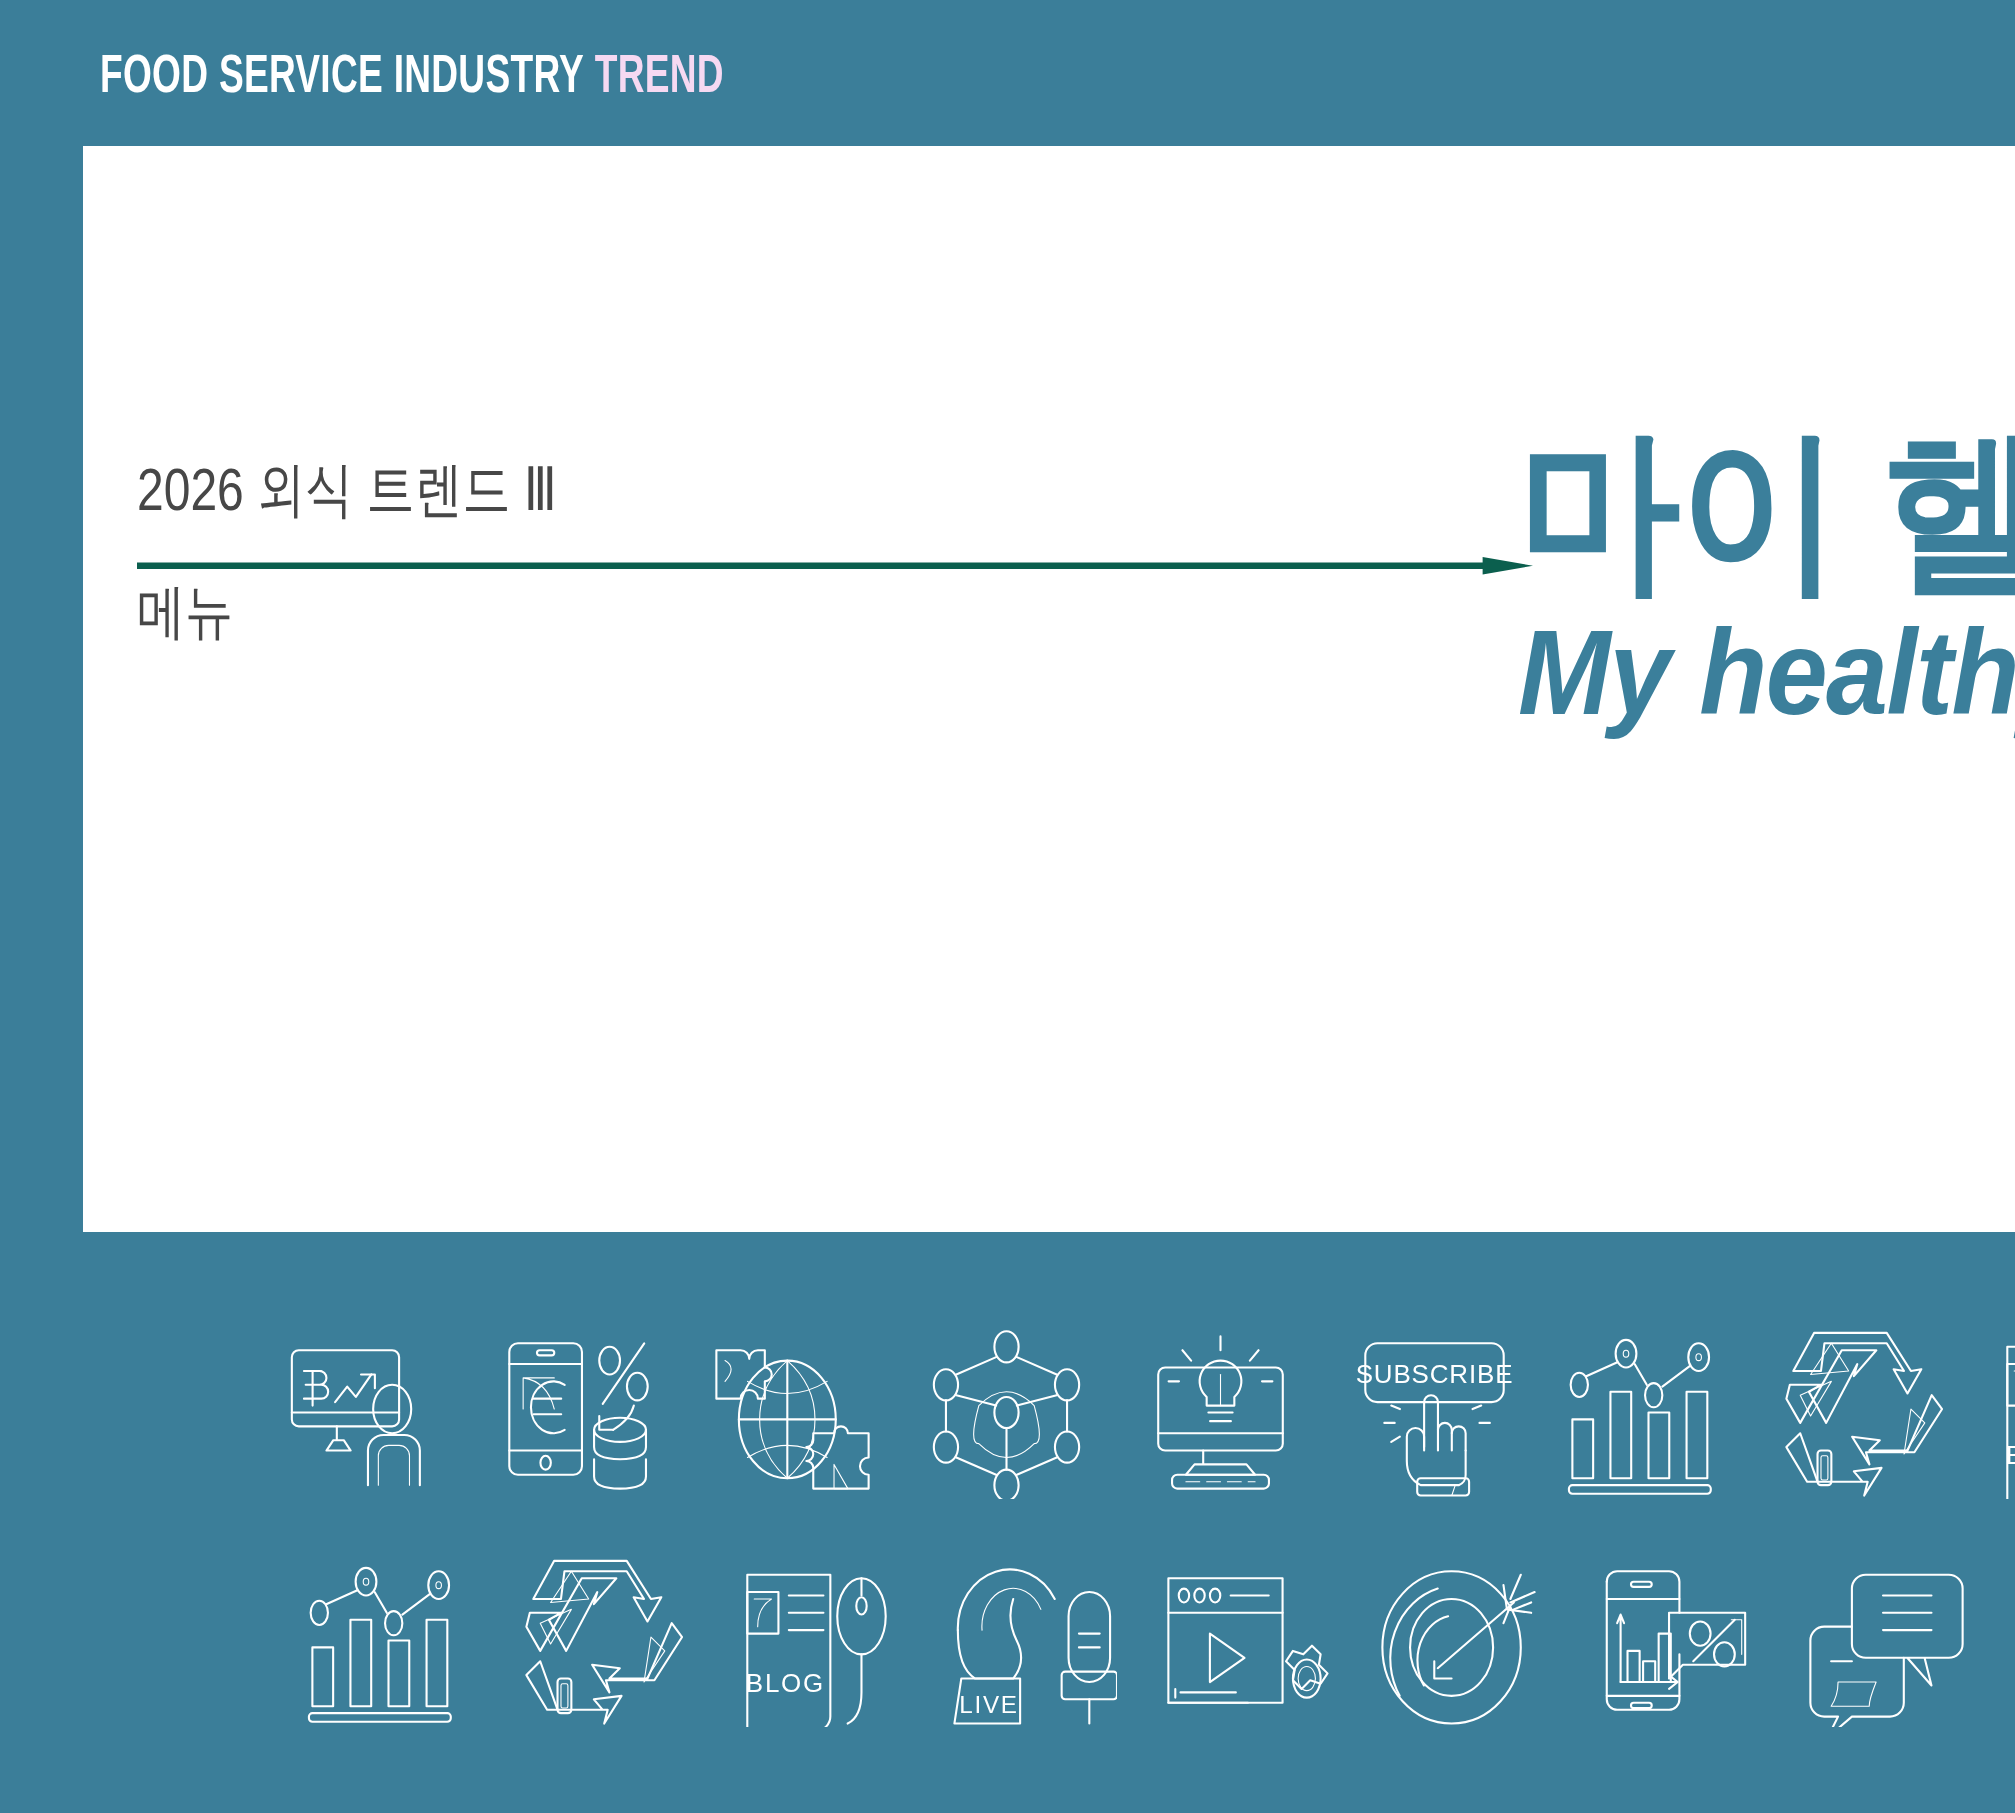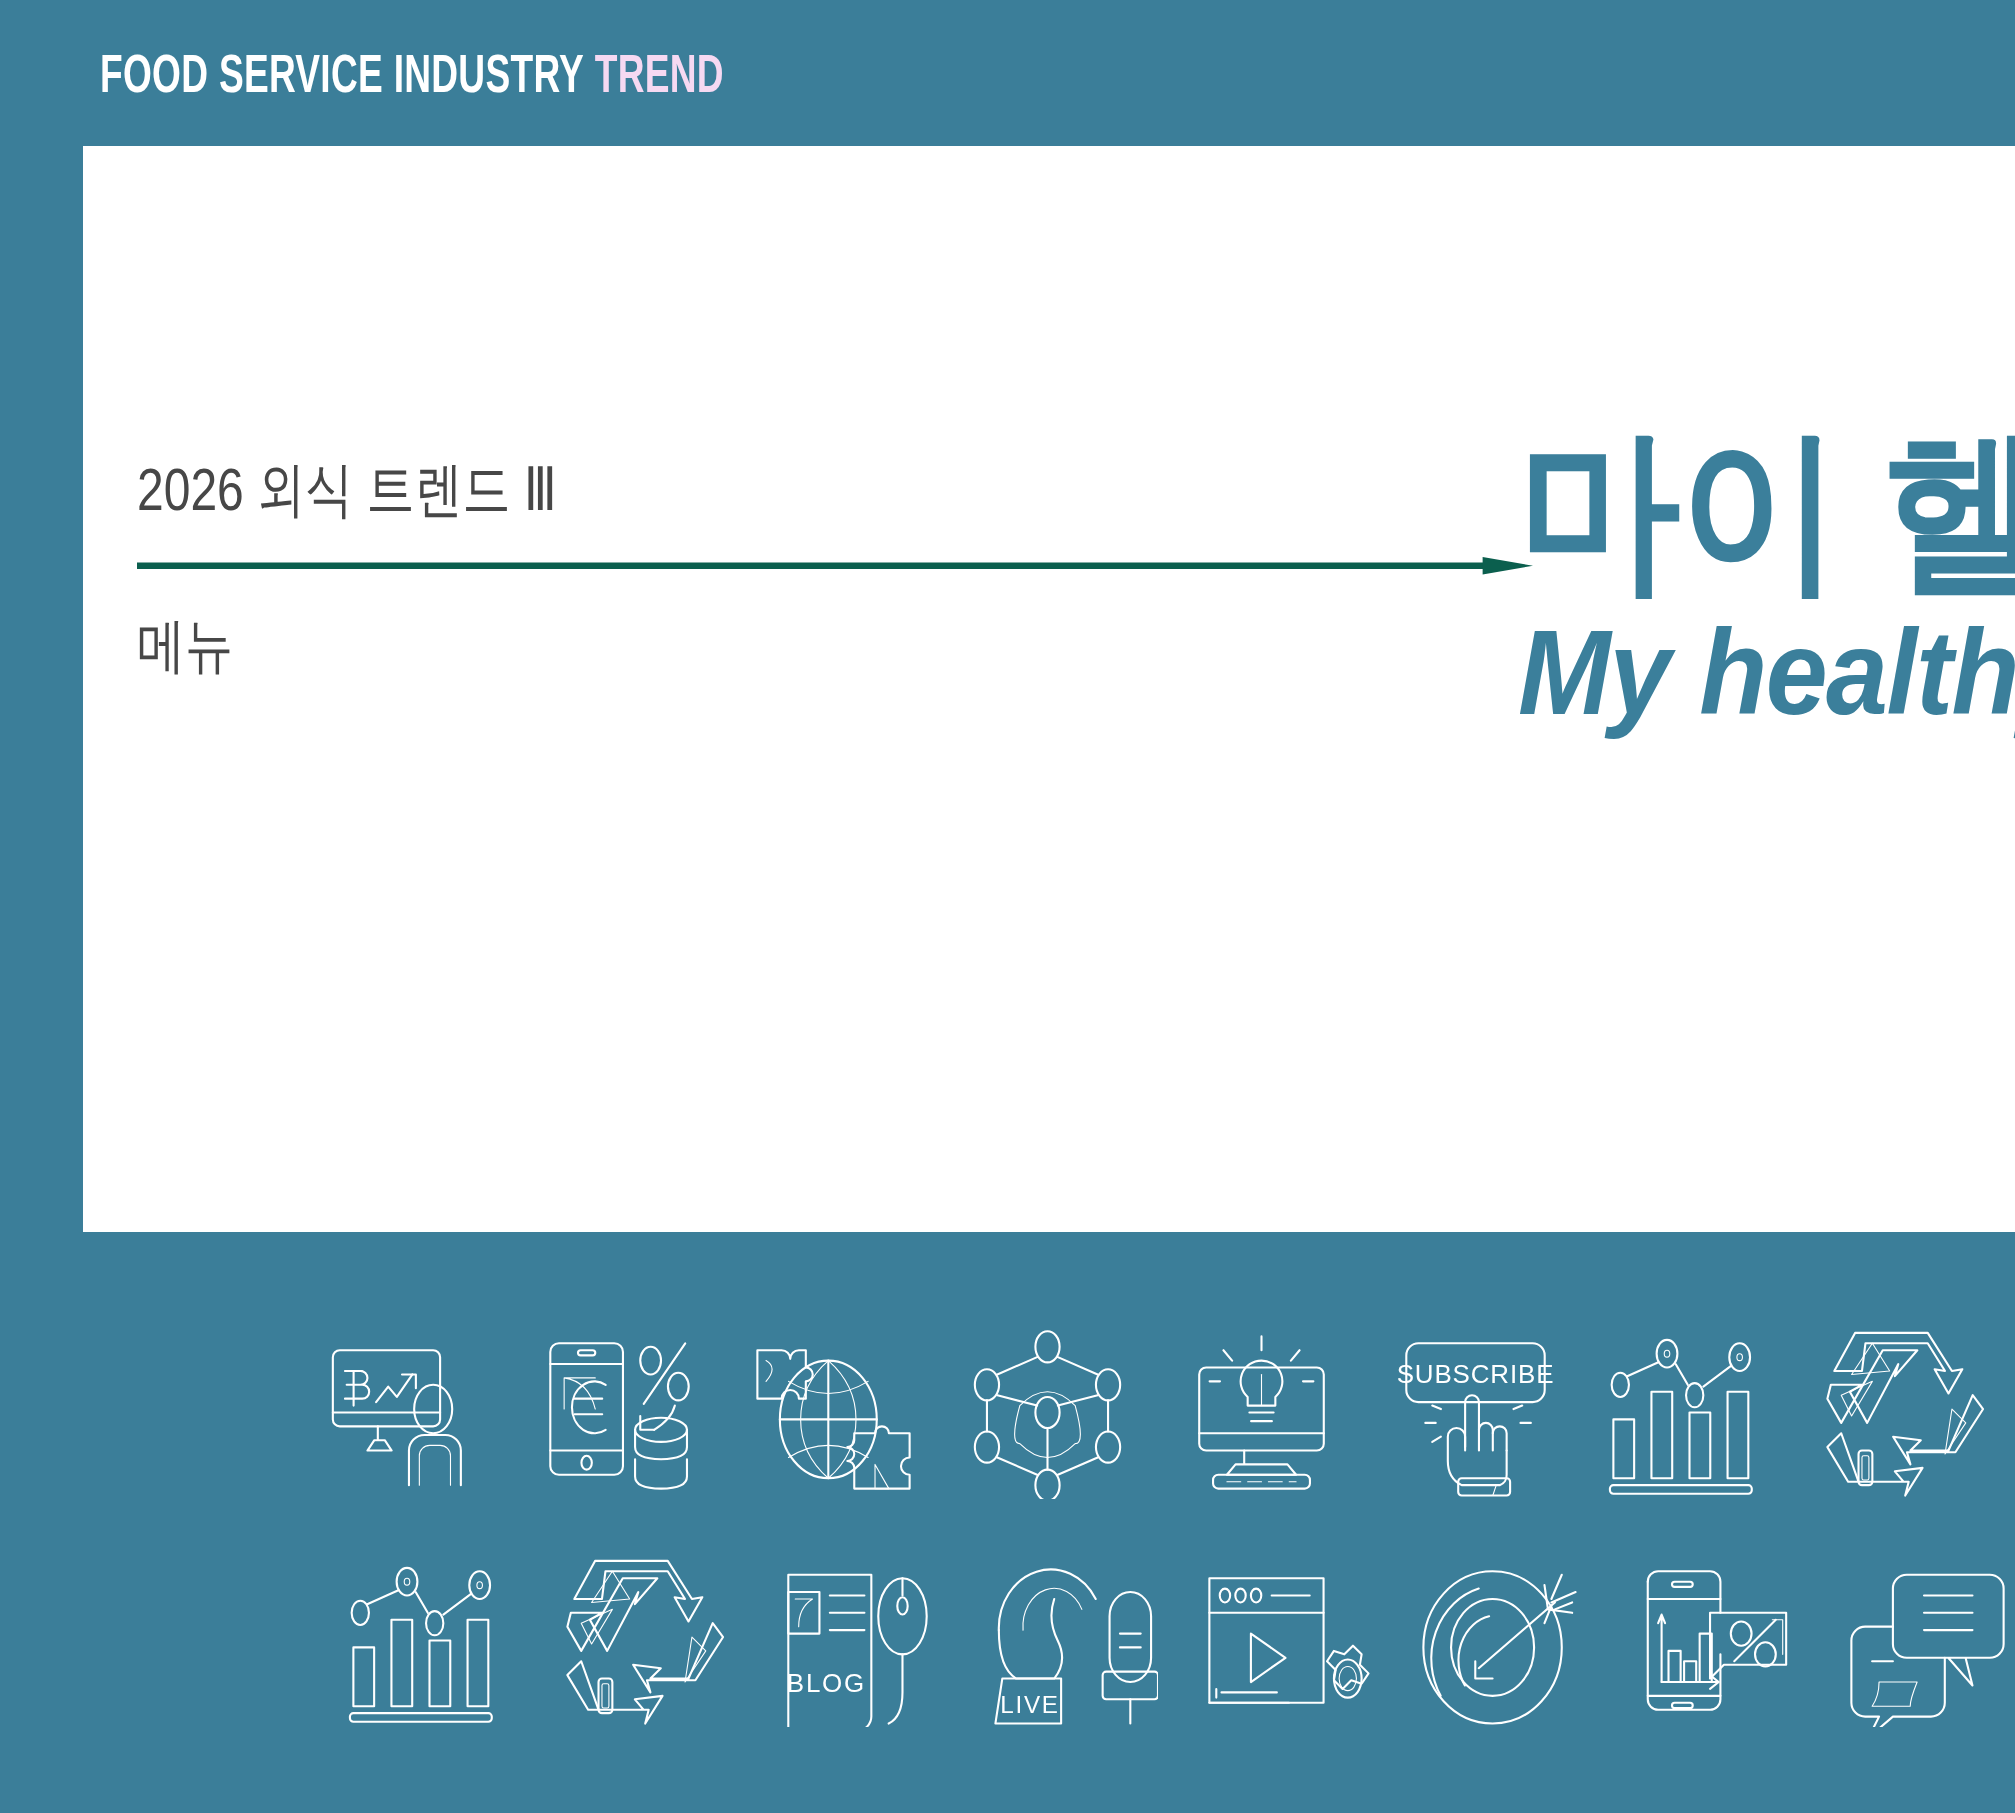--- a/index.html
+++ b/index.html
@@ -56,21 +56,21 @@
     transform-origin:left center;
   }
   #green-arrow{
     position:absolute;
     left:54px; top:409px;
     width:1396px; height:24px;
   }
 
   #left-label-2{
     position:absolute;
-    left:54px; top:466px;
+    left:54px; top:432px;
   }
   #left-label-2 .kr-line{
     font-size:60px;
     font-weight:400;
     color:#474747;
     line-height:1.12;
     white-space:nowrap;
     transform:scaleX(0.80);
     transform-origin:left center;
   }
@@ -117,21 +117,21 @@
     display:flex;
     align-items:center;
   }
   #icon-row-1{ top:36px; padding-left:278px; }
   #icon-row-2{ top:264px; padding-left:302px; }
   .icon-cell{
     width:214px;
     height:202px;
     display:flex;
     align-items:center;
-    justify-content:flex-end;
+    justify-content:flex-start;
     flex:0 0 auto;
   }
   .icon-cell svg{
     width:173px;
     height:173px;
     display:block;
   }
   .icon-cell svg *{
     fill:none;
     stroke:#FFFFFF;

